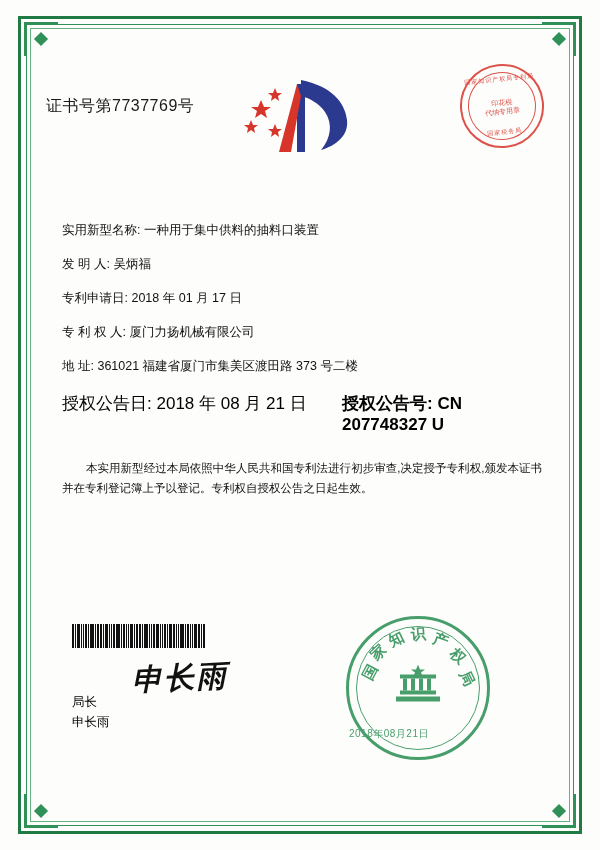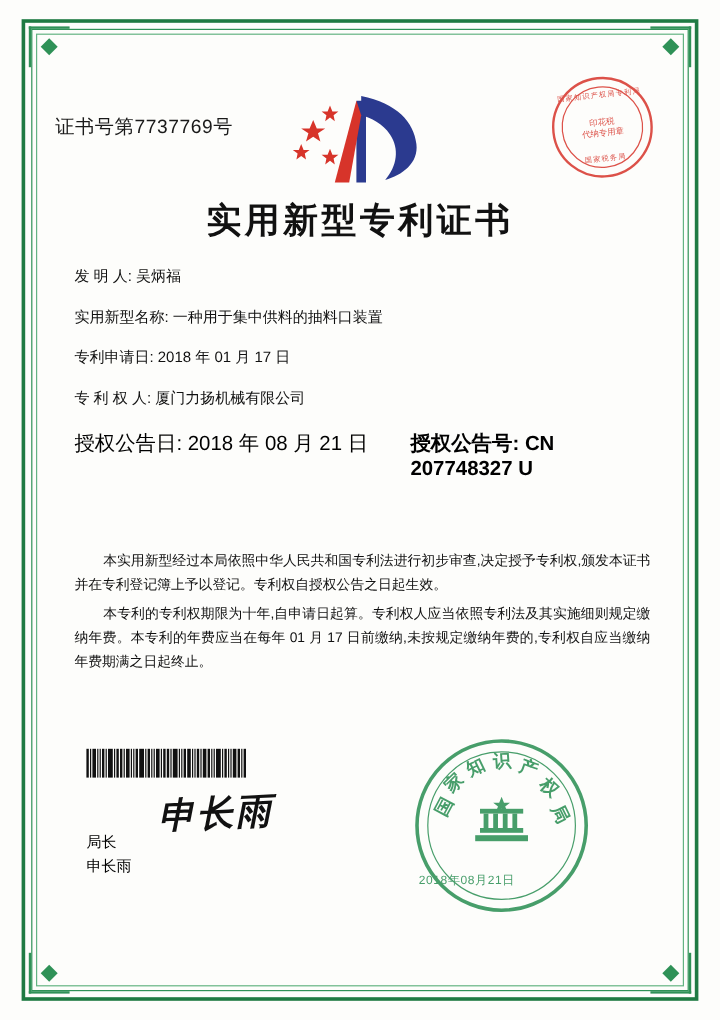--- a/index.html
+++ b/index.html
@@ -338,54 +338,56 @@
       </svg>
     </div>
 
     <div class="seal-top">
       <div class="inner-ring"></div>
       <div class="seal-arc">国家知识产权局专利局</div>
       <div class="seal-mid">印花税<br>代纳专用章</div>
       <div class="seal-bottom">国家税务局</div>
     </div>
 
-    <div class="title">实用新型专利证书</div>
 
     <div class="fields">
+      <div class="field-row">
+        <span class="field-label">实用新型名称:</span>
+        <span class="field-value">一种用于集中供料的抽料口装置</span>
+      </div>
       <div class="field-row">
         <span class="field-label">发  明  人:</span>
         <span class="field-value">吴炳福</span>
       </div>
       <div class="field-row">
-        <span class="field-label">实用新型名称:</span>
-        <span class="field-value">一种用于集中供料的抽料口装置</span>
-      </div>
-      <div class="field-row">
         <span class="field-label">专利申请日:</span>
         <span class="field-value">2018 年 01 月 17 日</span>
       </div>
       <div class="field-row">
         <span class="field-label">专 利 权 人:</span>
         <span class="field-value">厦门力扬机械有限公司</span>
+      </div>
+      <div class="field-row">
+        <span class="field-label">地        址:</span>
+        <span class="field-value">361021 福建省厦门市集美区渡田路 373 号二楼</span>
       </div>
       <div class="row-two">
         <span class="left">
           <span>授权公告日:</span>
           <span>2018 年 08 月 21 日</span>
         </span>
         <span class="right">
           <span>授权公告号:</span>
           <span>CN 207748327 U</span>
         </span>
       </div>
     </div>
 
     <div class="paragraphs">
       <p>本实用新型经过本局依照中华人民共和国专利法进行初步审查,决定授予专利权,颁发本证书并在专利登记簿上予以登记。专利权自授权公告之日起生效。</p>
-      <p>本专利的专利权期限为十年,自申请日起算。专利权人应当依照专利法及其实施细则规定缴纳年费。本专利的年费应当在每年 01 月 17 日前缴纳,未按规定缴纳年费的,专利权自应当缴纳年费期满之日起终止。</p>
     </div>
 
     <div class="barcode">
       <i style="width:2px"></i>
         <i style="width:1px"></i>
         <i style="width:3px"></i>
         <i style="width:1px"></i>
       <i style="width:1px"></i>
         <i style="width:2px"></i>
         <i style="width:1px"></i>

